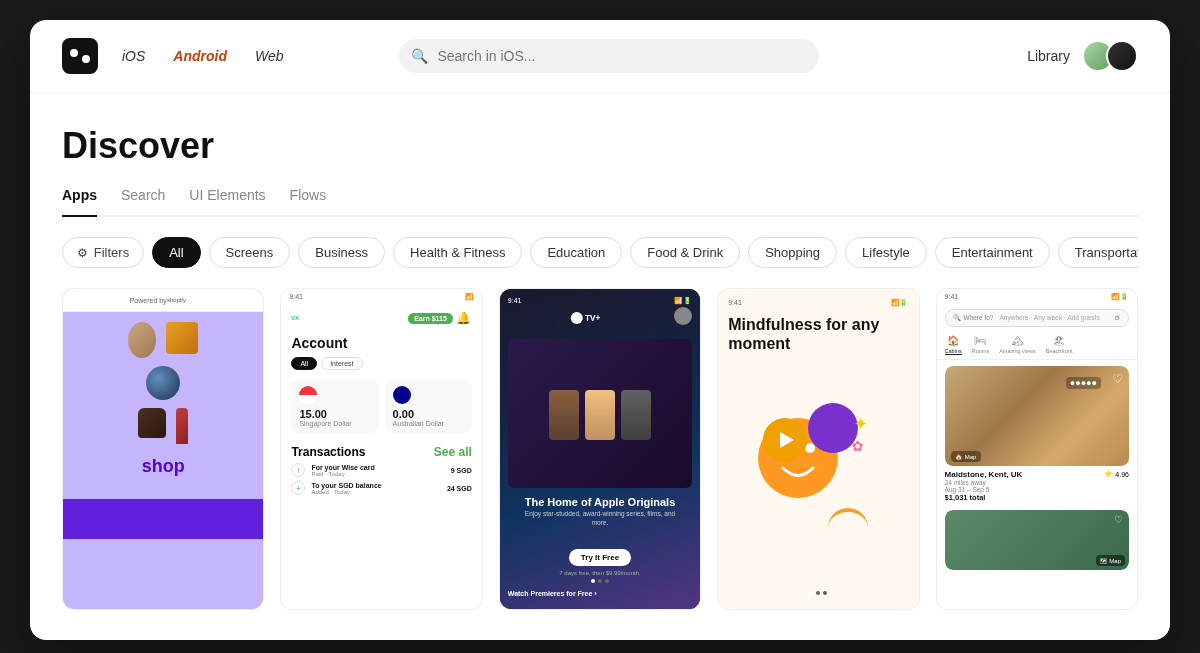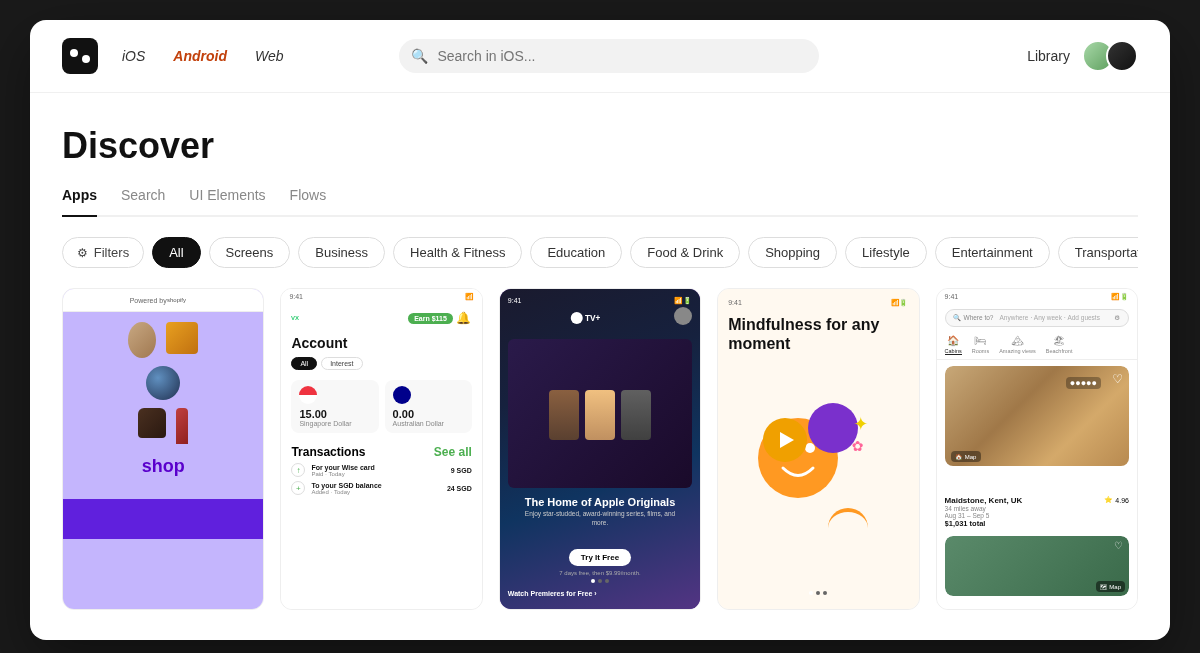--- a/index.html
+++ b/index.html
@@ -631,21 +631,20 @@
     .listing-rating {
       display: flex;
       align-items: center;
       gap: 2px;
       font-size: 7px;
     }
     .listing-meta {
       display: flex;
       justify-content: space-between;
       align-items: flex-start;
-      margin-top: 26px;
     }
     .airbnb-listing-2 {
       margin: 0 8px;
       border-radius: 8px;
       overflow: hidden;
     }
     .listing-image-2 {
       width: 100%;
       height: 60px;
       background: linear-gradient(135deg, #5a8a6a, #3a6a4a);

